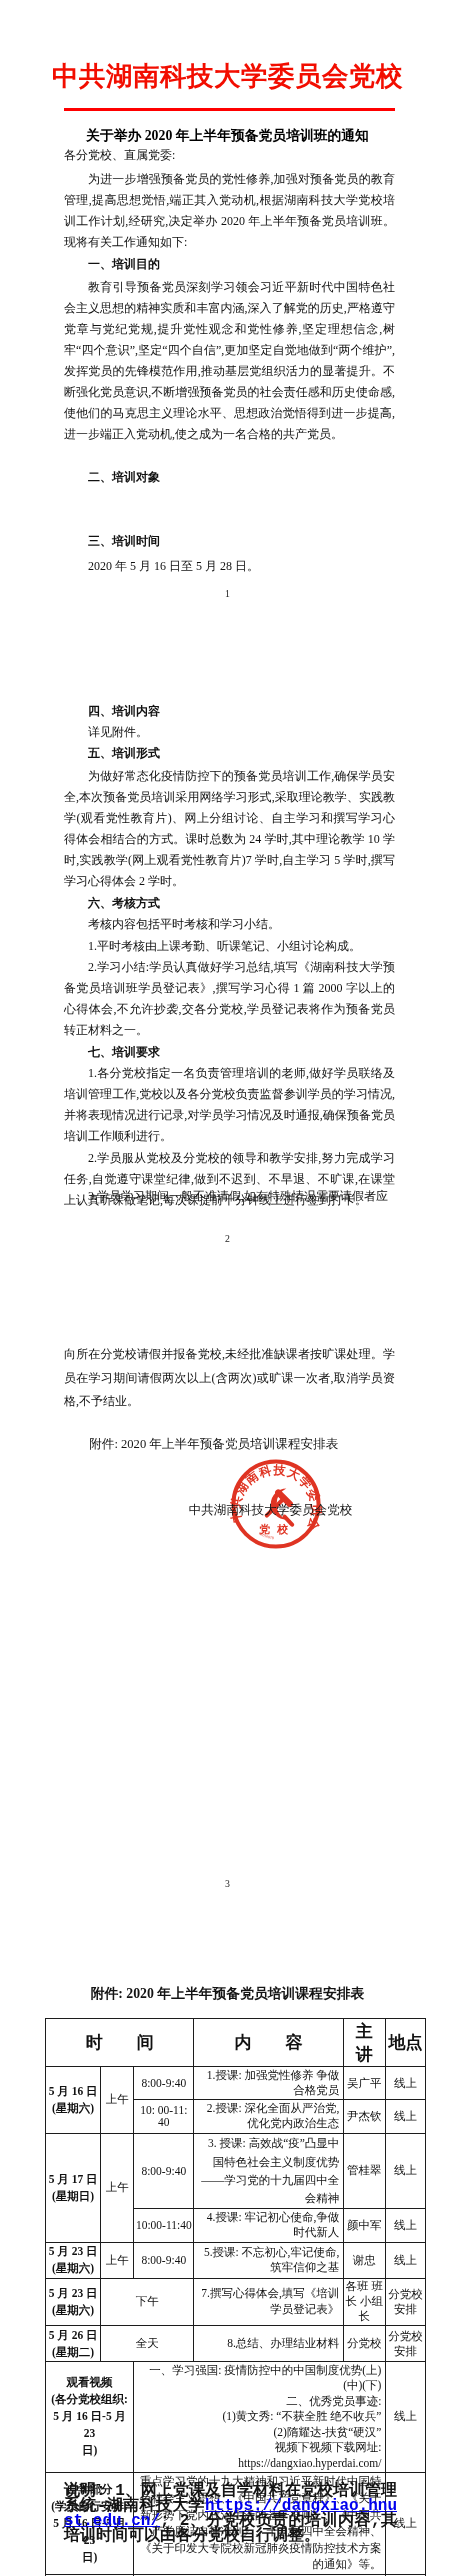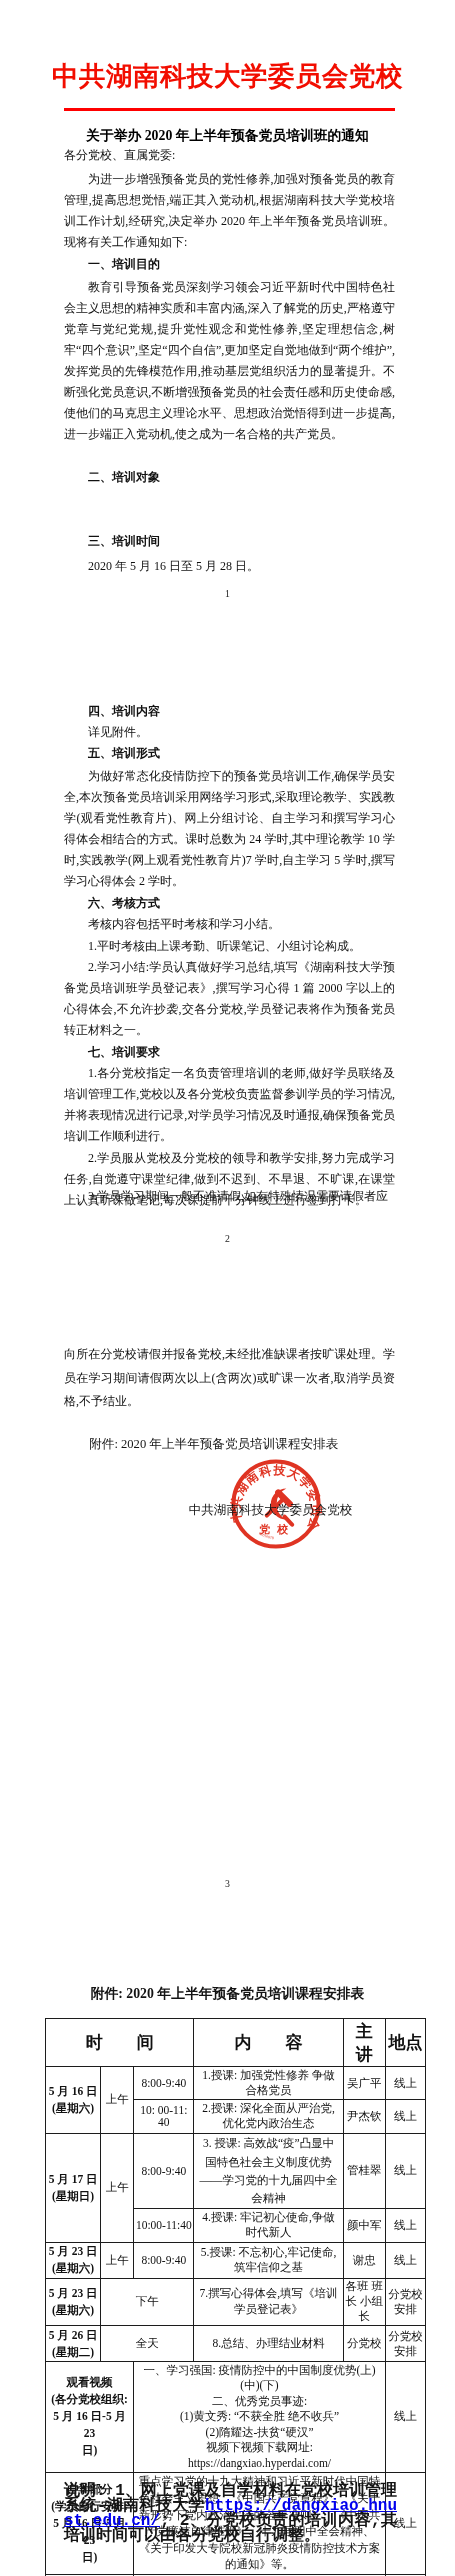--- a/index.html
+++ b/index.html
@@ -18,21 +18,21 @@
   .attach-line{left:64px;width:331px;font-size:12.6px;text-indent:2em;margin:0;}
   .attach-title{top:1985px;left:0;width:100%;text-align:center;font-size:13.8px;font-weight:700;}
   .sig{left:64px;width:331px;text-align:center;font-size:12.6px;transform:translateX(41px);z-index:3;}
   .seal{top:1458px;left:230px;width:92px;height:92px;z-index:2;opacity:.95;}
   
   .sched{top:2018px;left:45px;border-collapse:collapse;table-layout:fixed;width:381px;
          font-size:11.5px;color:#111;}
   .sched td{border:1.1px solid #1c1c1c;vertical-align:middle;padding:0.6px 3.4px;overflow:hidden;}
   .sched .c{text-align:center;padding:0.6px 1.1px;}
   .sched .hd{font-weight:700;font-size:17px;margin-top:24px;}
-  .sched .lft{text-align:center;line-height:15.5px;}
+  .sched .lft{text-align:right;line-height:15.5px;}
   .sched .lh32{line-height:18.4px;}
   .sched .lh29{line-height:16.6px;}
   .sched .pre{white-space:pre-line;line-height:17px;font-weight:bold;}
   .sched .vlines{line-height:15px;}
   
   .note{top:2484px;left:64px;width:333px;margin:0;font-size:16px;line-height:15px;
         font-weight:700;font-family:Liberation Mono, monospace;
         text-align:justify;word-break:break-all;}
   .note a, .url-link{color:#0000ee;text-decoration:underline;font-weight:700;cursor:pointer;}
 </style>

